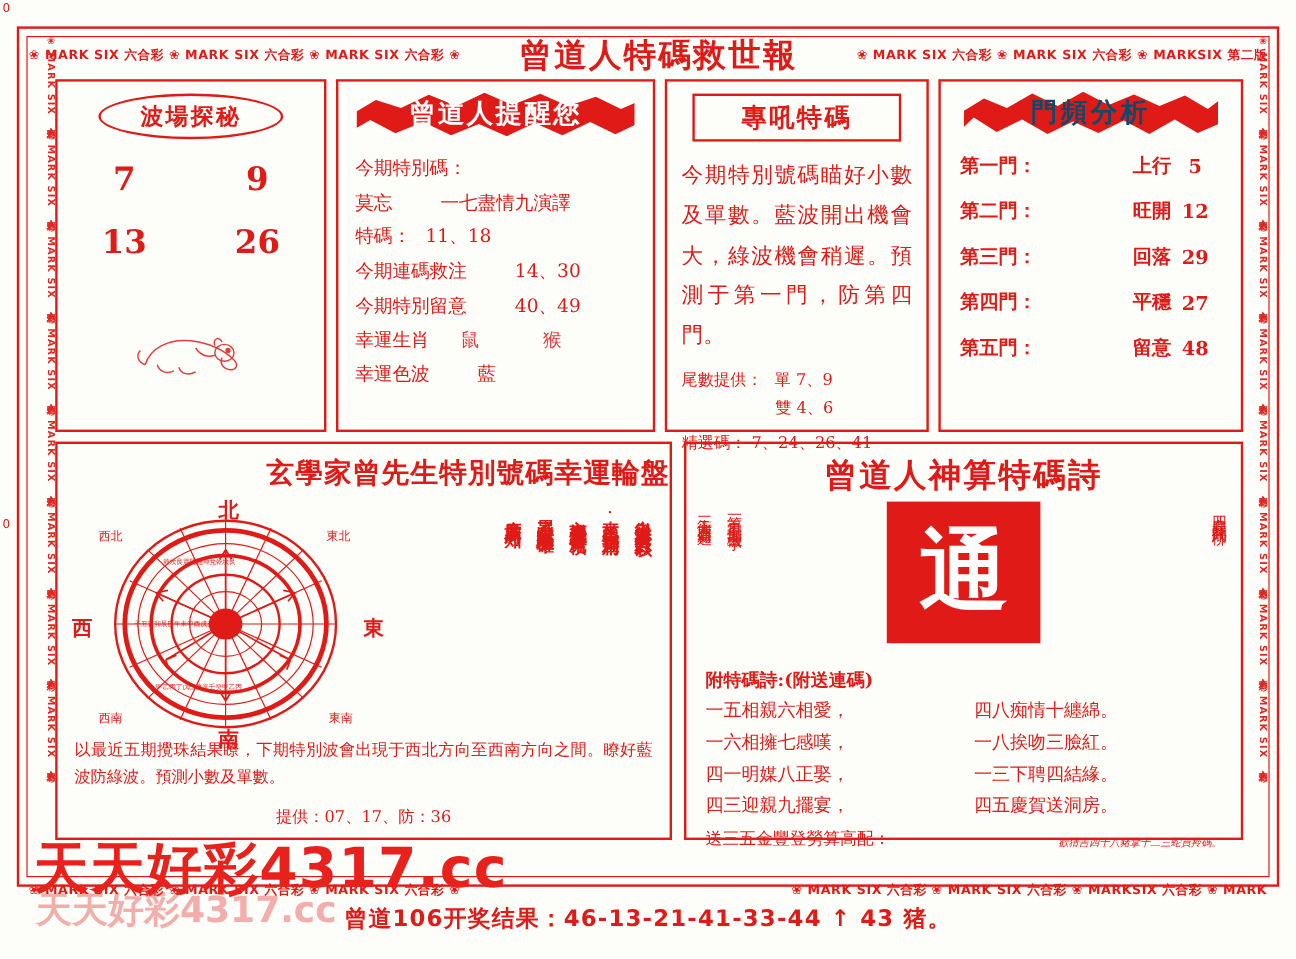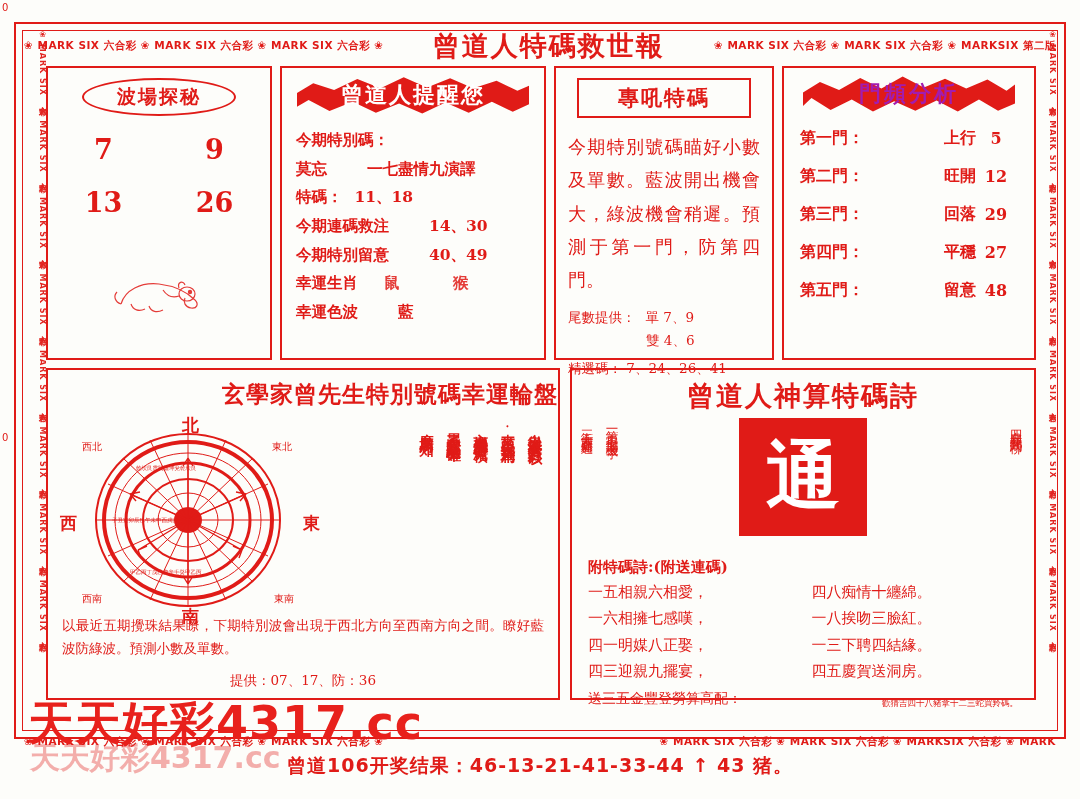--- a/index.html
+++ b/index.html
@@ -80,21 +80,21 @@
     background:#e01b17;
     clip-path:polygon(0% 45%,7% 22%,16% 38%,26% 12%,36% 34%,46% 8%,56% 32%,66% 10%,
       76% 34%,86% 16%,95% 40%,100% 28%,100% 72%,93% 90%,84% 66%,74% 92%,64% 68%,
       54% 94%,44% 70%,34% 92%,24% 66%,14% 88%,5% 62%,0% 78%);
   }
   .starbanner .txt{
     position:relative;color:#fff;font-size:22px;font-weight:bold;letter-spacing:2px;
     font-family:"DejaVu Serif","Liberation Serif",serif;
   }
   .b2-list{margin:10px 0 0 14px;font-size:15.5px;line-height:1.85;
-    font-family:"DejaVu Serif","Liberation Serif",serif;font-weight:bold;}
+    font-family:"DejaVu Serif","Liberation Serif",serif;font-weight:normal;}
   .b2-list .row{display:flex;align-items:baseline;}
   .b2-list .lbl{white-space:nowrap;}
   .b2-list .val{margin-left:12px;}
   .b2-list .val.wide{margin-left:40px;}
   .b2-zodiac{display:inline-block;margin-left:26px;letter-spacing:24px;opacity:.85;}
 
   
   #box3{left:554px;top:66px;width:216px;height:290px;}
   .b3-title{
     margin:10px auto 0;width:170px;height:36px;border:2px solid #e01b17;
@@ -114,21 +114,21 @@
   
   #box4{left:782px;top:66px;width:250px;height:290px;}
   .b4-banner{position:relative;width:212px;height:40px;margin:6px auto 0;
     display:flex;align-items:center;justify-content:center;}
   .b4-banner .star{
     position:absolute;inset:0;background:#e01b17;
     clip-path:polygon(0% 46%,8% 20%,17% 40%,27% 10%,37% 36%,47% 6%,57% 34%,67% 12%,
       77% 36%,87% 14%,96% 42%,100% 26%,100% 74%,92% 92%,83% 64%,73% 94%,63% 66%,
       53% 92%,43% 68%,33% 94%,23% 64%,13% 90%,4% 60%,0% 80%);
   }
-  .b4-banner .txt{position:relative;color:#a21caf;font-size:22px;font-weight:bold;letter-spacing:3px;
+  .b4-banner .txt{position:relative;color:#0c4a6e;font-size:22px;font-weight:bold;letter-spacing:3px;
     font-family:Liberation Serif, serif;}
   .b4-rows{margin:14px 16px 0;font-size:16px;font-family:"DejaVu Serif","Liberation Serif",serif;font-weight:bold;}
   .b4-row{display:flex;align-items:center;margin-bottom:17px;}
   .b4-row .g{width:96px;}
   .b4-row .m{width:80px;text-align:right;}
   .b4-row .n{width:40px;text-align:center;}
 
   
   #box5{left:46px;top:368px;width:510px;height:328px;}
   .b5-title{text-align:right;margin-top:9px;font-size:23px;font-weight:bold;letter-spacing:1px;
@@ -173,21 +173,21 @@
   }
   .b6-poemhdr{margin:4px 0 2px 16px;font-size:15px;font-weight:bold;
     font-family:"DejaVu Serif","Liberation Serif",serif;}
   .b6-poem{margin:0 16px;font-size:15px;line-height:1.75;
     font-family:"DejaVu Serif","Liberation Serif",serif;}
   .b6-poem .pr{display:flex;justify-content:space-between;}
   .b6-poem .pr span{width:48%;}
   .b6-poem .pr span.right{text-align:left;}
   .b6-last{margin:6px 16px 0;font-size:14px;display:flex;align-items:flex-end;justify-content:space-between;
     font-family:"DejaVu Serif","Liberation Serif",serif;}
-  .b6-last .tiny{font-size:8.5px;line-height:1.2;max-width:170px;text-align:right;}
+  .b6-last .tiny{font-size:8.5px;line-height:1.2;max-width:170px;text-align:right;font-style:italic;}
 
   
   .wm{
     position:absolute;font-weight:bold;color:#e8211c;white-space:nowrap;
     font-family:"DejaVu Sans","Liberation Sans",sans-serif;
   }
   .wm-main{left:28px;bottom:44px;font-size:46px;letter-spacing:1px;}
   .wm-ghost{left:30px;bottom:20px;font-size:30px;color:rgba(224,27,23,.35);}
   .corner-0a{position:absolute;left:2px;top:2px;font-size:10px;color:#e01b17;}
   .corner-0b{position:absolute;left:2px;top:432px;font-size:10px;color:#e01b17;}

